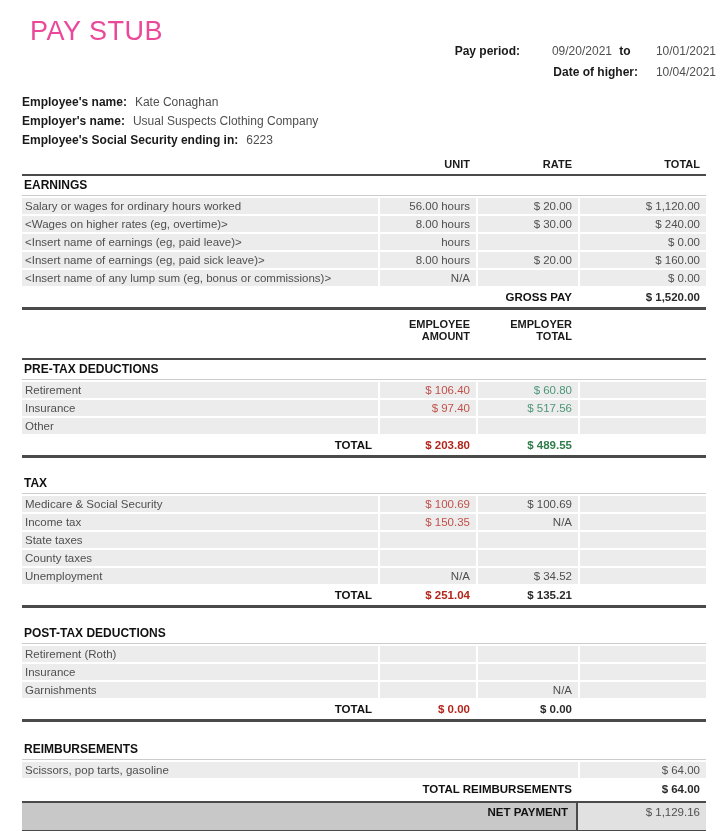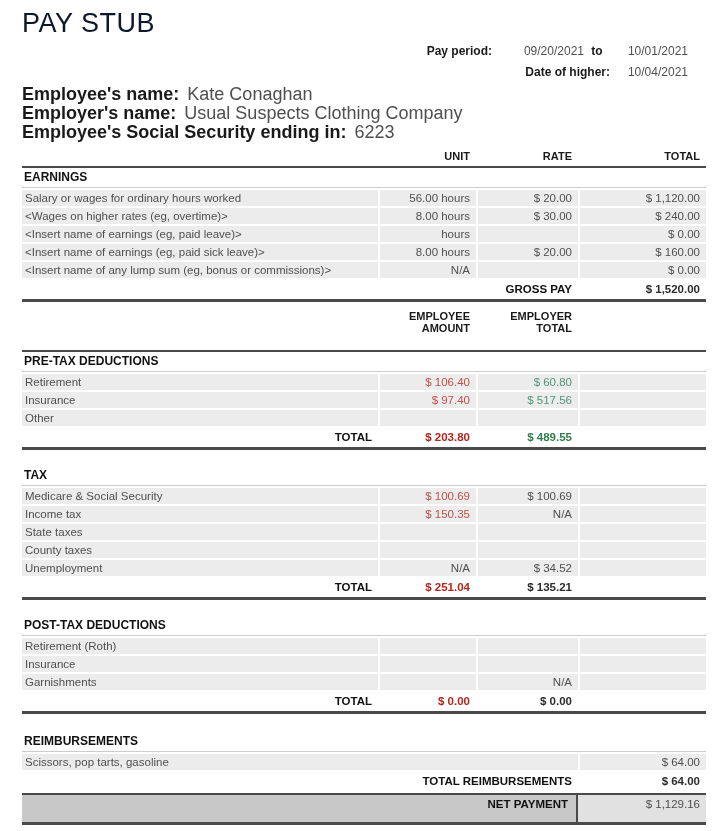--- a/index.html
+++ b/index.html
@@ -8,44 +8,44 @@
     position: relative;
     width: 720px;
     height: 831px;
     background: #fff;
     font-family: "Liberation Sans", "DejaVu Sans", sans-serif;
     padding: 8px 14px 0 22px;
     overflow: hidden;
     color: var(--text-primary, #1a1a1a);
   }
   h1.title {
-    margin: 0;
+    margin: 8px;
     font-size: 27px;
     line-height: 31px;
     font-weight: 400;
     letter-spacing: 0.5px;
-    color: #0f172a;
+    color: #ec4899;
   }
   
   .dates {
     position: absolute;
     top: 44px;
-    right: 32px;
+    right: 4px;
     display: grid;
     grid-template-columns: auto 92px 26px 78px;
     row-gap: 7px;
     font-size: 12px;
     align-items: baseline;
   }
   .dates .lbl { font-weight: bold; color: var(--text-primary, #1a1a1a); text-align: right; }
   .dates .val { color: var(--text-secondary, #4f4f4f); text-align: right; }
   .dates .to  { text-align: center; }
   .dates .span3 { grid-column: 1 / 4; }
   
-  .emp-info { margin-top: 46px; font-size: 18px; }
+  .emp-info { margin-top: 46px; font-size: 12px; }
   .emp-row { line-height: 19px; height: 19px; white-space: nowrap; }
   .emp-row .lbl { font-weight: bold; color: var(--text-primary, #1a1a1a); display: inline-block; min-width: 96px; }
   .emp-row .val { color: var(--text-secondary, #4f4f4f); margin-left: 8px; }
   
   .table { width: 684px; }
   .table.rule-bottom { border-bottom: 3px solid var(--rule-dark, #4a4a4a); }
   .grid-row {
     display: grid;
     grid-template-columns: 356px 96px 100px 126px;
     column-gap: 2px;

